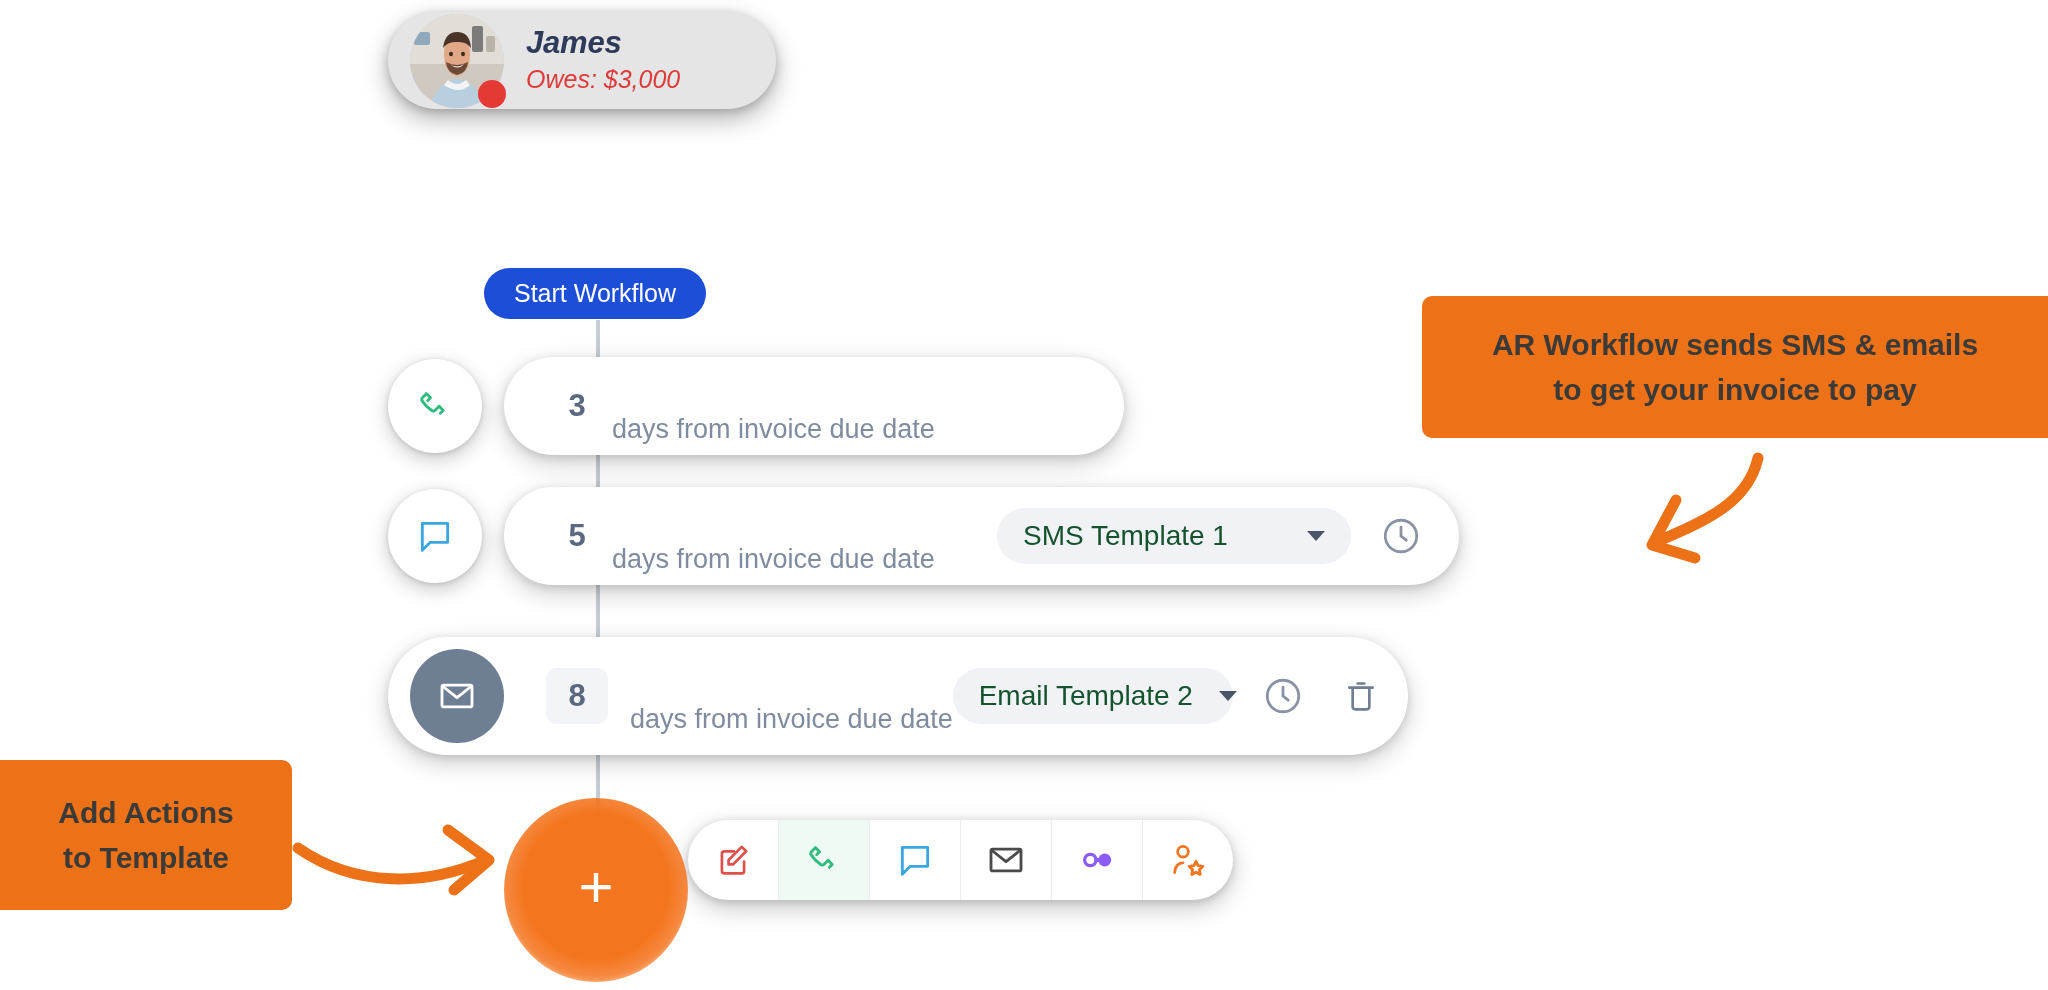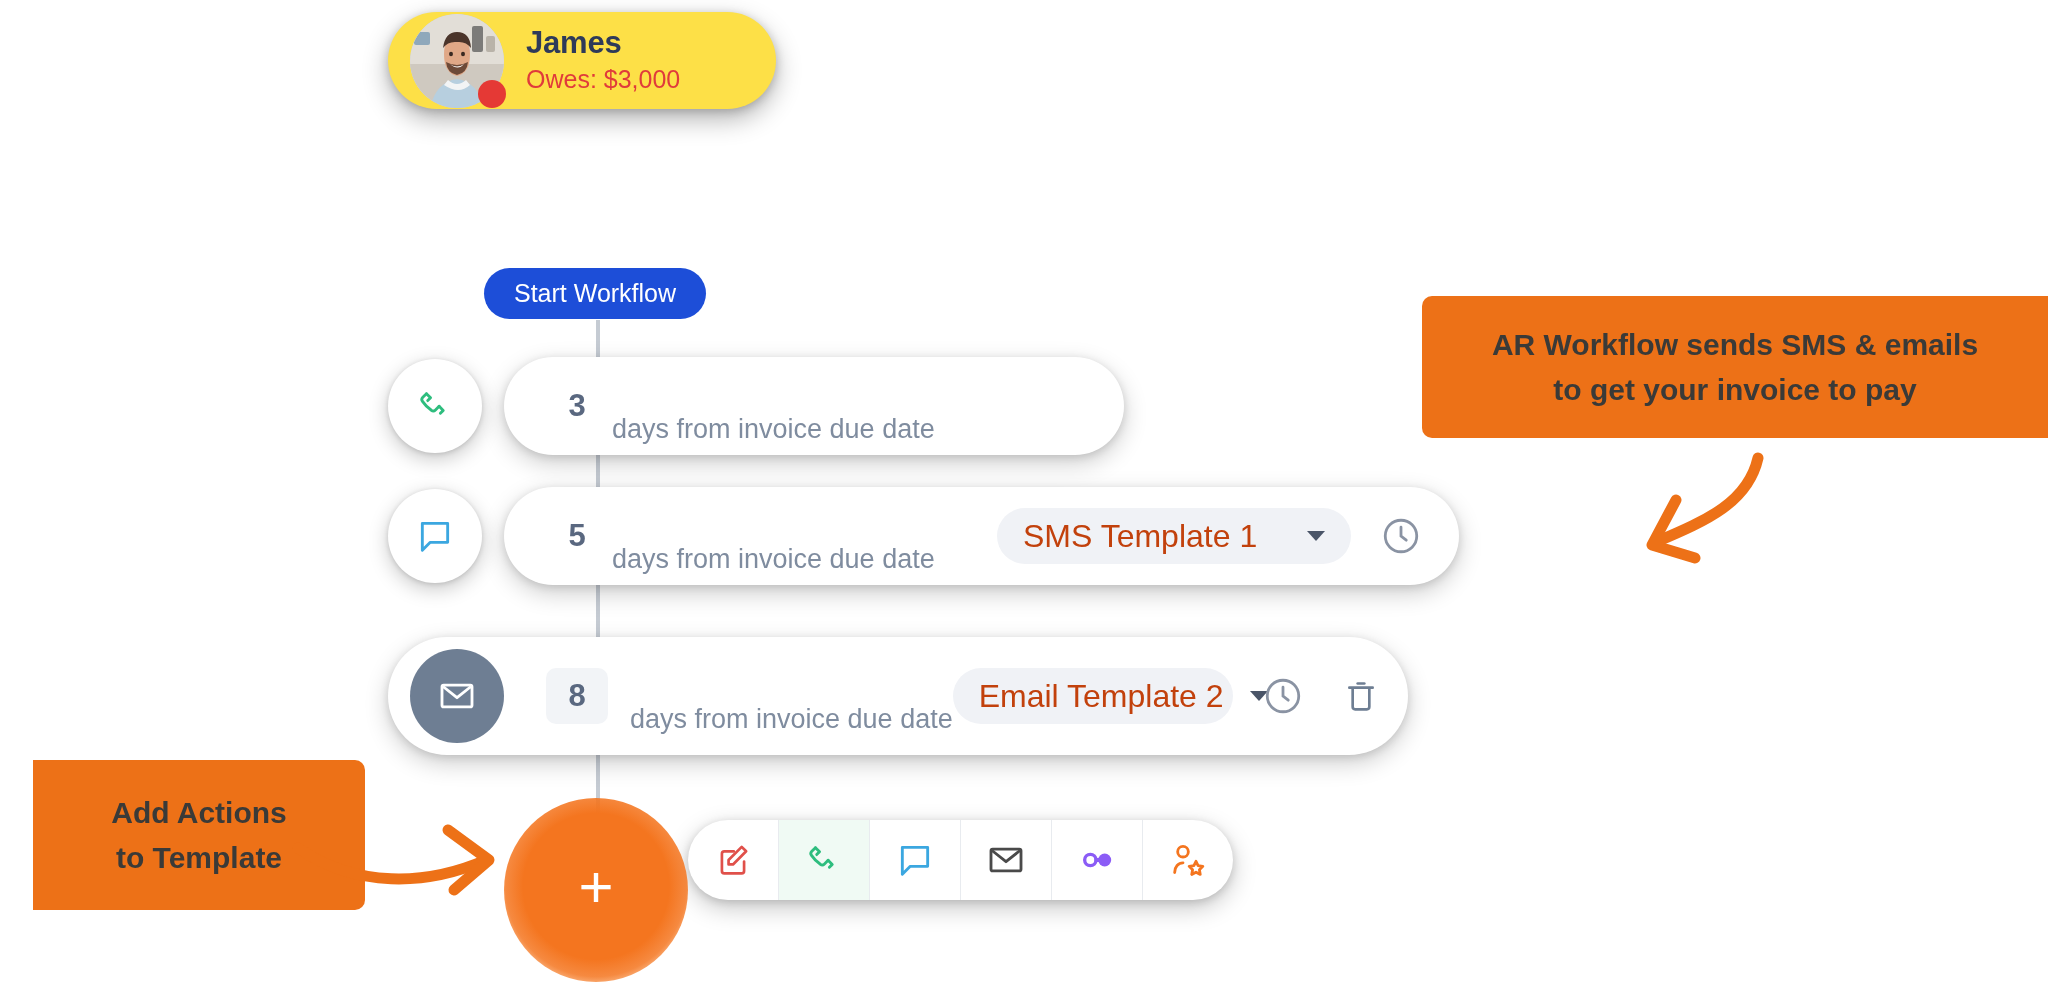--- a/index.html
+++ b/index.html
@@ -20,27 +20,28 @@
     background: #ffffff;
   }
 
   
   .customer-card {
     position: absolute;
     left: 388px;
     top: 12px;
     width: 388px;
     height: 97px;
-    background: #fde047;
+    background: #e5e5e5;
     border-radius: 62px;
     box-shadow: 0 10px 26px rgba(0,0,0,0.30), 0 2px 10px rgba(0,0,0,0.18);
     display: flex;
     align-items: center;
     padding-left: 22px;
     box-sizing: border-box;
+    font-style: italic;
   }
   .avatar-wrap {
     position: relative;
     width: 94px;
     height: 94px;
     flex: 0 0 auto;
   }
   .avatar {
     width: 94px;
     height: 94px;
@@ -162,22 +163,22 @@
     border-radius: 28px;
     height: 56px;
     display: flex;
     align-items: center;
     justify-content: space-between;
     padding: 0 26px;
     box-sizing: border-box;
     min-width: 280px;
   }
   .dropdown-value {
-    font-size: 32px;
-    color: #c2410c;
+    font-size: 28px;
+    color: #14532d;
     white-space: nowrap;
   }
   .chev {
     margin-left: 26px;
     width: 0; height: 0;
     border-left: 9px solid transparent;
     border-right: 9px solid transparent;
     border-top: 10px solid #4A5568;
   }
   .icon-btn {
@@ -203,26 +204,25 @@
     left: 1422px;
     top: 296px;
     width: 626px;
     padding: 26px 20px;
     border-radius: 10px 0 0 10px;
     font-size: 30px;
   }
   .callout-left {
     left: 0px;
     top: 760px;
-    width: 332px;
+    width: 292px;
     padding: 30px 16px;
     border-radius: 0 10px 10px 0;
     font-size: 30px;
     text-align: center;
-    margin-left: 33px;
   }
   .arrow-right-callout {
     position: absolute;
     left: 1598px;
     top: 442px;
     width: 300px;
     height: 180px;
     pointer-events: none;
   }
   .arrow-left-callout {

